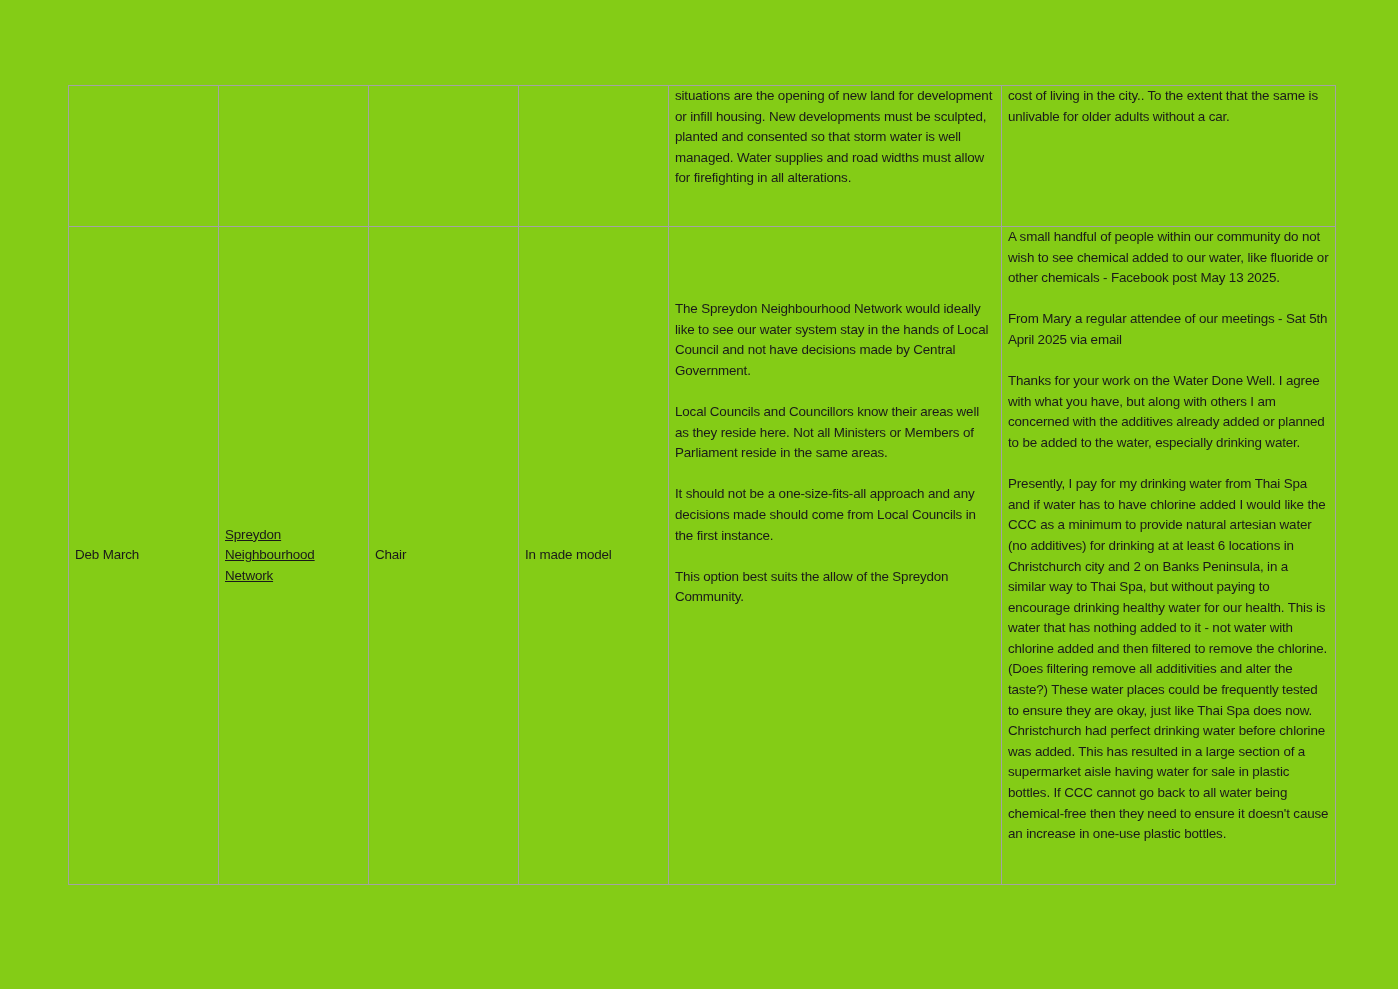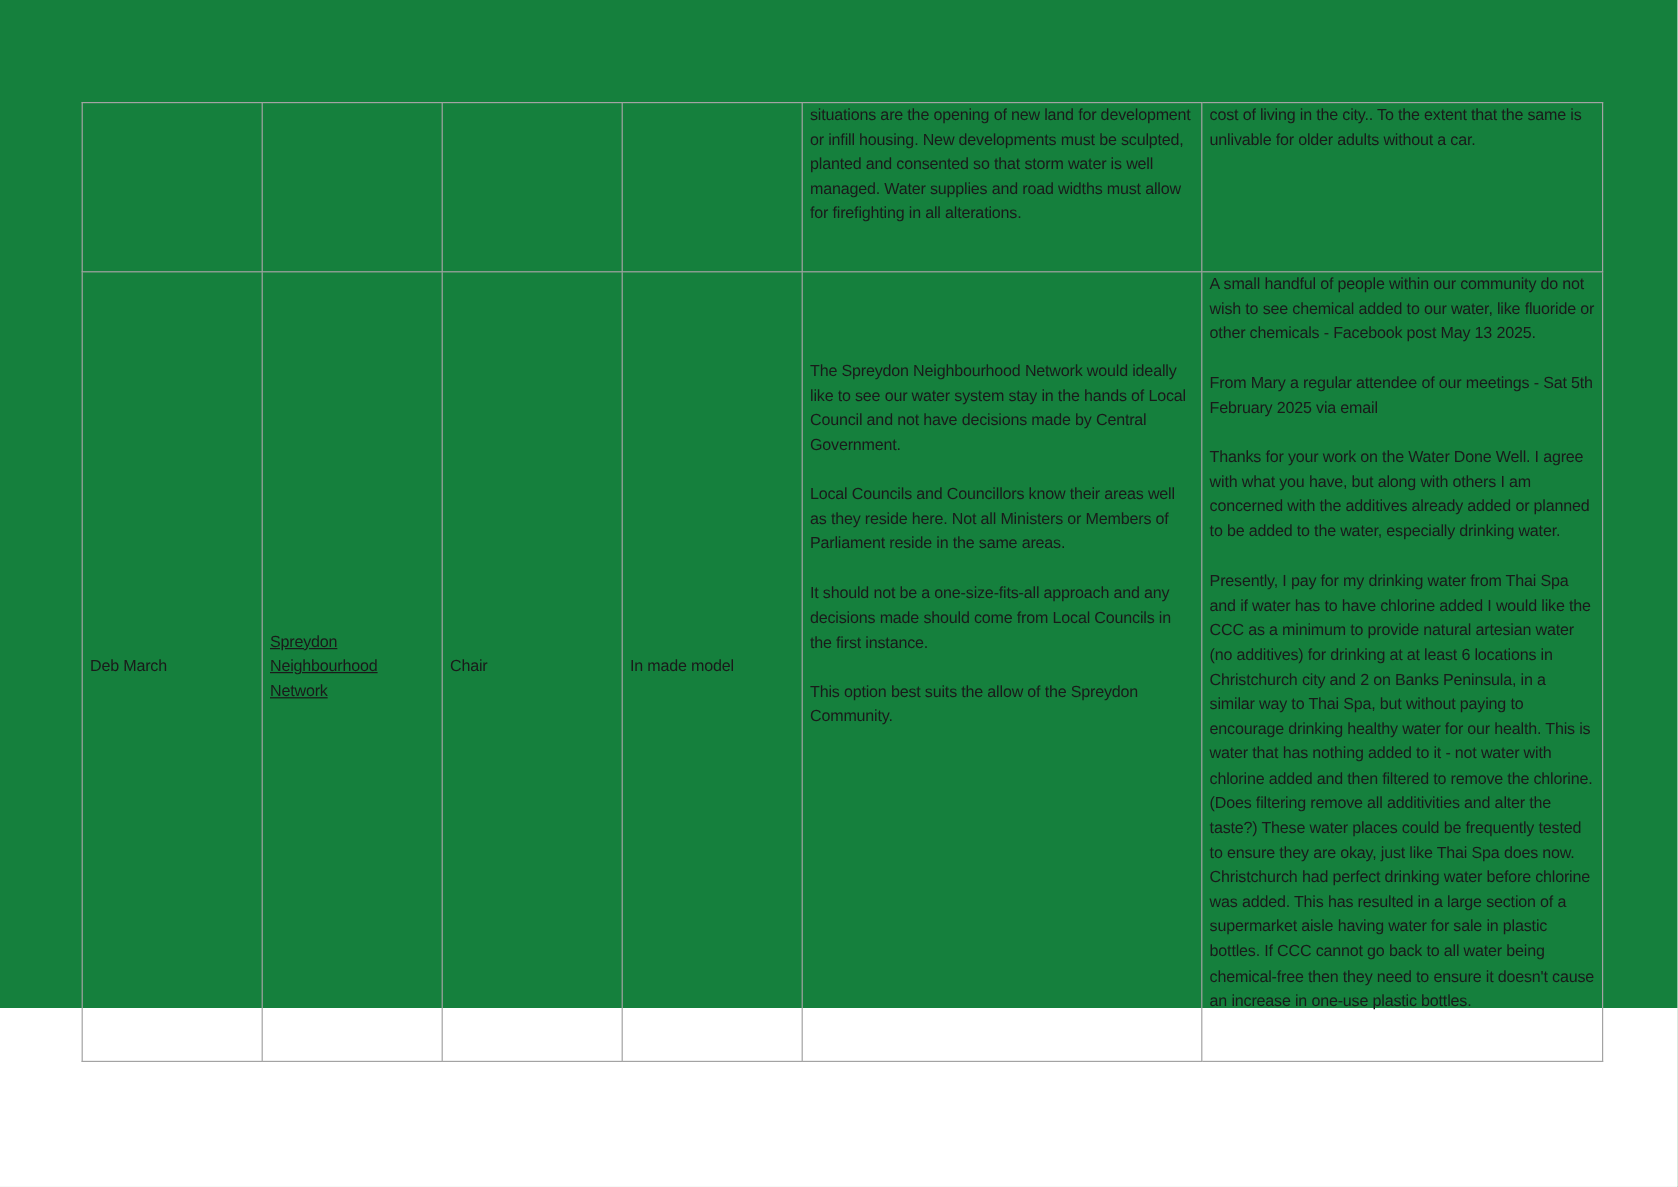--- a/index.html
+++ b/index.html
@@ -11,22 +11,22 @@
       width: 1398px;
       height: 989px;
       position: relative;
       overflow: hidden;
       font-family: "Liberation Sans", "DejaVu Sans", sans-serif;
       color: #1a1a1a;
     }
     .page {
       position: absolute;
       left: 0; top: 0;
-      width: 1398px; height: 840px;
-      background: #15803d;
+      width: 1398px; height: 989px;
+      background: #84cc16;
     }
     table.sub-table {
       position: absolute;
       left: 68px;
       top: 85px;
       border-collapse: collapse;
       table-layout: fixed;
       width: 1267px;
     }
     table.sub-table td {
@@ -87,20 +87,20 @@
         <td>Chair</td>
         <td>In made model</td>
         <td style="vertical-align: top; padding-top: 72px;">
           <p class="para">The Spreydon Neighbourhood Network would ideally like to see our water system stay in the hands of Local Council and not have decisions made by Central Government.</p>
           <p class="para">Local Councils and Councillors know their areas well as they reside here. Not all Ministers or Members of Parliament reside in the same areas.</p>
           <p class="para">It should not be a one-size-fits-all approach and any decisions made should come from Local Councils in the first instance.</p>
           <p class="para">This option best suits the allow of the Spreydon Community.</p>
         </td>
         <td class="top-align">
           <p class="para">A small handful of people within our community do not wish to see chemical added to our water, like fluoride or other chemicals - Facebook post May 13 2025.</p>
-          <p class="para">From Mary  a regular attendee of our meetings - Sat 5th February 2025 via email</p>
+          <p class="para">From Mary  a regular attendee of our meetings - Sat 5th April 2025 via email</p>
           <p class="para">Thanks for your work on the Water Done Well. I agree with what you have, but along with others I am concerned with the additives already added or planned to be added to the water, especially drinking water.</p>
           <p class="para">Presently, I pay for my drinking water from Thai Spa and if water has to have chlorine added I would like the CCC as a minimum to provide natural artesian water (no additives)  for drinking at at least 6 locations in Christchurch city and 2 on Banks Peninsula, in a similar way to Thai Spa, but without paying to encourage drinking healthy water for our health. This is water that has nothing added to it - not water with chlorine added and then filtered to remove the chlorine. (Does filtering remove all additivities and alter the taste?) These water places could be frequently tested to ensure they are okay, just like Thai Spa does now. Christchurch had perfect drinking water before chlorine was added. This has resulted in a large section of a supermarket aisle having water for sale in plastic bottles. If CCC cannot go back to all water being chemical-free then they need to ensure it doesn't cause an increase in one-use plastic bottles.</p>
         </td>
       </tr>
     </tbody>
   </table>
 </div>
 
 </body></html>

